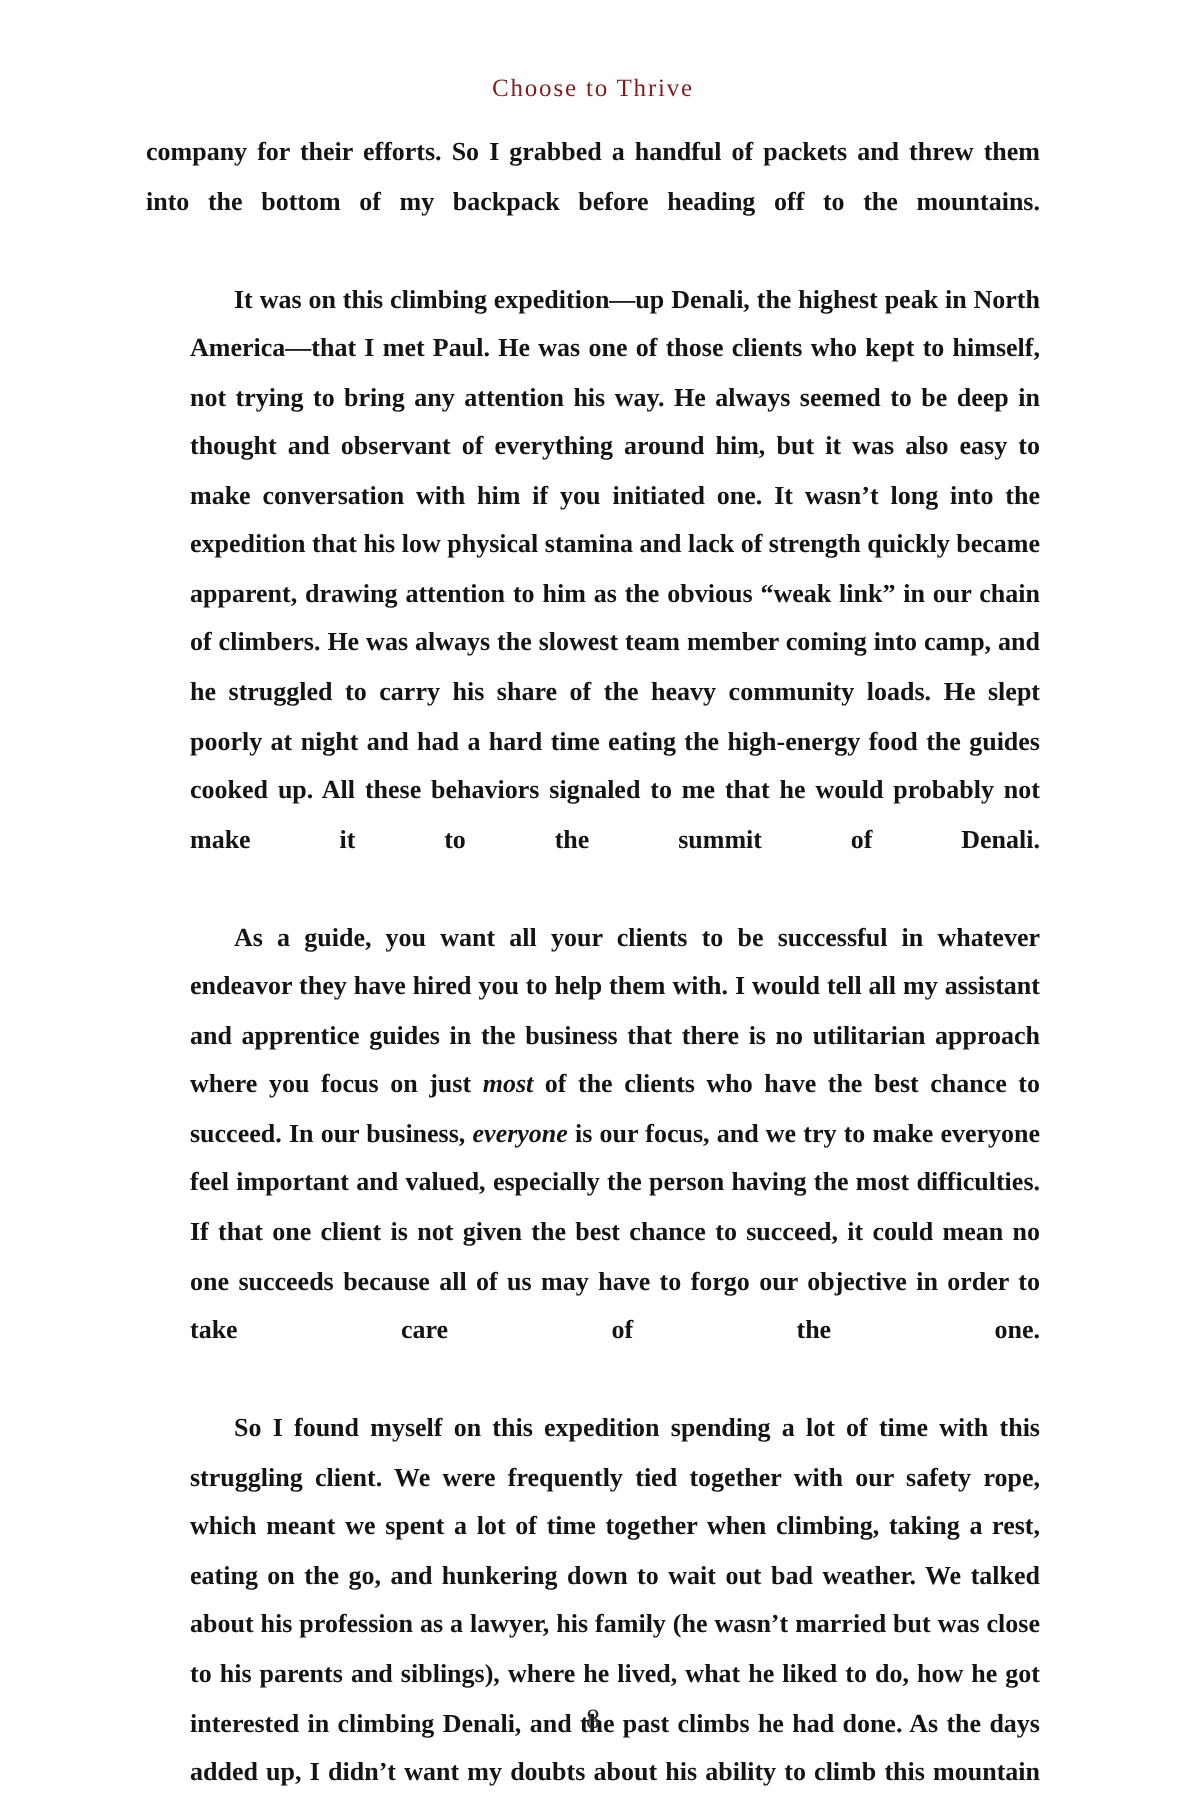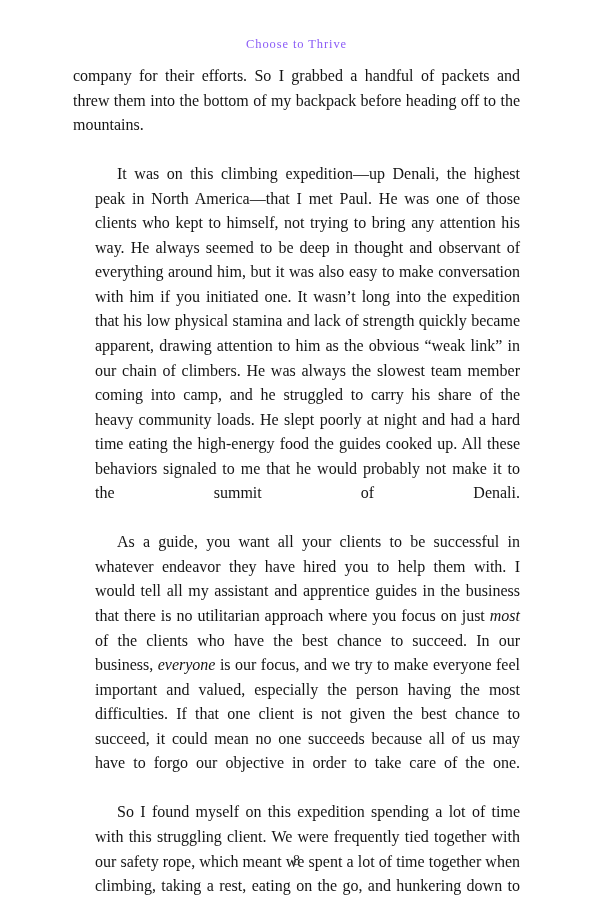--- a/index.html
+++ b/index.html
@@ -24,40 +24,41 @@
 
   
   .running-head {
     position: absolute;
     top: 37px;
     left: 73px;
     width: 447px;
     text-align: center;
     font-size: 12.5px;
     letter-spacing: 0.9px;
-    color: #8b5cf6;
+    color: #7f1d1d;
     line-height: 1.2;
   }
 
   
   .text-block {
     position: absolute;
     top: 64px;
     left: 73px;
     width: 447px;
   }
 
   .para {
     margin: 0;
-    font-size: 16px;
+    font-size: 13px;
     line-height: 24.55px;
     text-align: justify;
     text-justify: inter-word;
     color: #141414;
     hyphens: manual;
+    font-weight: bold;
     -webkit-hyphens: manual;
   }
 
   .para.indent {
     text-indent: 22px;
     margin-left: 22px;
   }
 
   .para em {
     font-style: italic;

